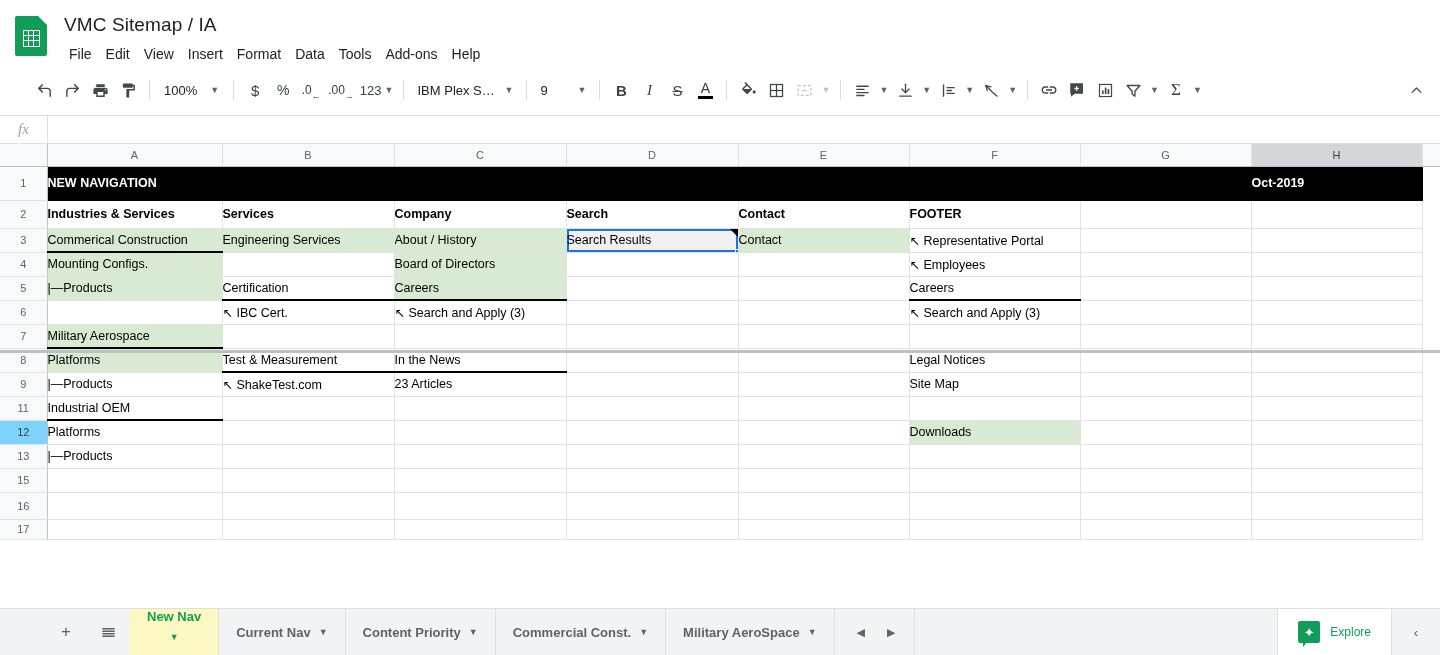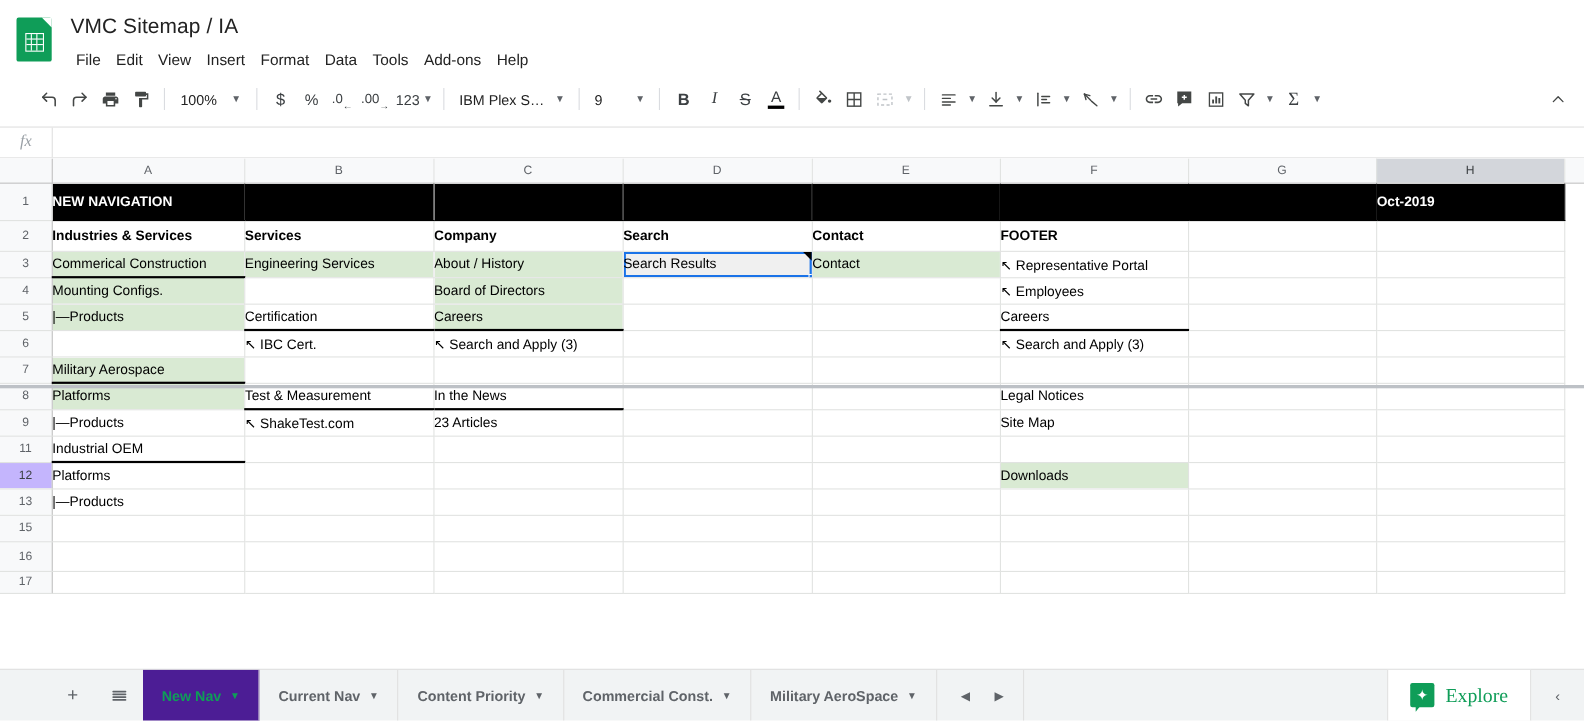--- a/index.html
+++ b/index.html
@@ -109,21 +109,21 @@
     background: #f8f9fa; color: #5f6368; font-size: 11px; font-weight: 400;
     height: 22px; text-align: center; border-right: 1px solid #e1e3e1;
     border-bottom: 1px solid #c0c0c0; user-select: none;
   }
   th.colhead.sel { background: #d3d6db; color: #3c4043; }
   td.rowhead {
     background: #f8f9fa; color: #5f6368; font-size: 11px; text-align: center;
     width: 47px; border-right: 1px solid #c0c0c0; border-bottom: 1px solid #e1e3e1;
     user-select: none; vertical-align: middle;
   }
-  td.rowhead.sel { background: #c4b5fd; color: #3c4043; }
+  td.rowhead.sel { background: #7dd3fc; color: #3c4043; }
   td.cell {
     border-right: 1px solid #e1e3e1; border-bottom: 1px solid #e1e3e1;
     font-size: 12.5px; color: #000; padding: 0 4px 0 5px;
     vertical-align: middle; white-space: nowrap; overflow: hidden;
   }
   td.cell.black { background: #000; color: #fff; border-right-color: #000; border-bottom-color: #000; }
   td.cell.green { background: #d9ead3; }
   td.cell.bold { font-weight: 700; }
   td.cell.ub { border-bottom: 2px solid #000000; }
   td.cell.selected {
@@ -159,40 +159,40 @@
   .bb-icon {
     width: 28px; height: 28px; display: flex; align-items: center; justify-content: center;
     border-radius: 50%; cursor: pointer; color: #5f6368; font-size: 17px;
   }
   .tabs { display: flex; align-items: stretch; }
   .tab {
     display: flex; align-items: center; gap: 8px; padding: 0 17px;
     font-size: 13px; font-weight: 700; color: #5f6368; cursor: pointer;
     border-right: 1px solid #e0e0e0; white-space: nowrap;
   }
-  .tab.active { background: #4c1d95; color: #0f9d58; }
+  .tab.active { background: #fef9c3; color: #0f9d58; flex-direction: column; }
   .tab .tcaret { font-size: 9px; }
   .tab-nav { display: flex; align-items: center; gap: 22px; padding: 0 18px 0 22px; border-right:1px solid #e0e0e0; }
   .tab-nav-btn { color: #5f6368; font-size: 11px; cursor: pointer; }
   .explore {
     margin-left: auto; display: flex; align-items: center; gap: 10px;
     padding: 0 20px; background: #fff; cursor: pointer;
     border-left: 1px solid #e0e0e0; border-right: 1px solid #e0e0e0;
   }
   .explore-badge {
     width: 22px; height: 22px; background: #0f9d58; border-radius: 2px;
     display: flex; align-items: center; justify-content: center; color: #fff; font-size: 13px;
     position: relative;
   }
   .explore-badge::after {
     content:""; position:absolute; bottom:-4px; left:5px;
     border-width: 5px 4px 0 0; border-style: solid;
     border-color: #0f9d58 transparent transparent transparent;
   }
-  .explore-label { font-size: 18px; color: #0f9d58; font-weight: 400; font-family: Liberation Serif, serif; }
+  .explore-label { font-size: 12px; color: #0f9d58; font-weight: 400; }
   .bb-collapse {
     display: flex; align-items: center; justify-content: center; width: 48px;
     color: #5f6368; font-size: 13px; cursor: pointer;
   }
 </style>
 </head>
 <body>
 
 <div class="app-header">
   <div class="doc-icon-wrap">

